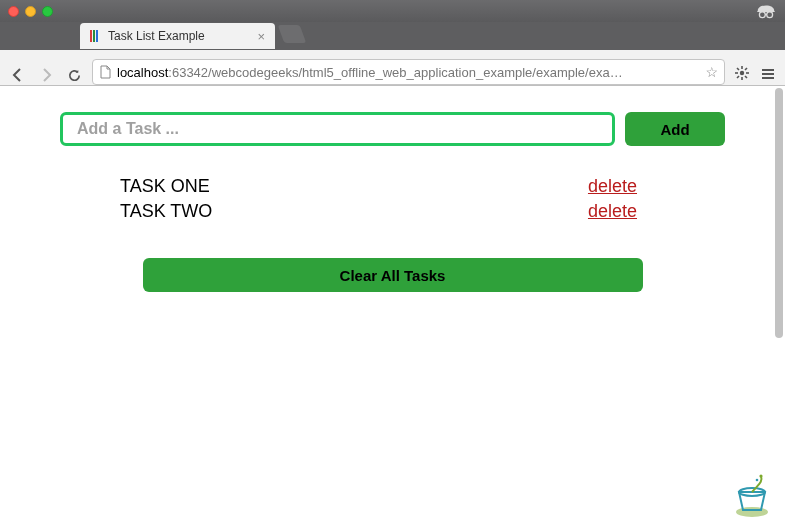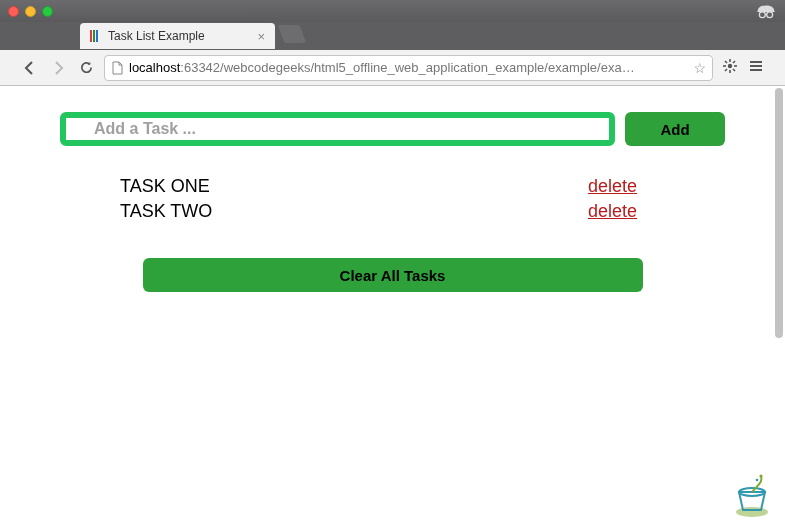--- a/index.html
+++ b/index.html
@@ -72,22 +72,22 @@
     border-radius:3px;
     transform: skewX(20deg);
   }
 
   
   .toolbar {
     height: 36px;
     background:#f2f2f2;
     border-bottom:1px solid #bfbfbf;
     display:flex;
-    align-items:center;
-    padding:0 20px;
+    align-items:flex-end;
+    padding:0 8px;
     gap:8px;
   }
   .nav-btn {
     color:#555;font-size:18px;
     width:20px;height:20px;
     display:flex;align-items:center;justify-content:center;
   }
   .nav-btn.disabled { color:#bbb; }
   .omnibox {
     flex:1;
@@ -129,23 +129,23 @@
   }
 
   .input-row {
     display:flex;
     gap:10px;
     align-items:center;
   }
   .task-input {
     flex:1;
     height:34px;
-    border:6px solid #22c55e;
+    border:3px solid #22c55e;
     border-radius:6px;
-    padding:0 28px;
+    padding:0 14px;
     font-size:16px;
     color:#555;
   }
   .task-input::placeholder { color:#a0a0a0; font-weight:600; }
   .btn-green {
     background:#2fa13a;
     border:none;
     border-radius:6px;
     color:#000;
     font-weight:700;

